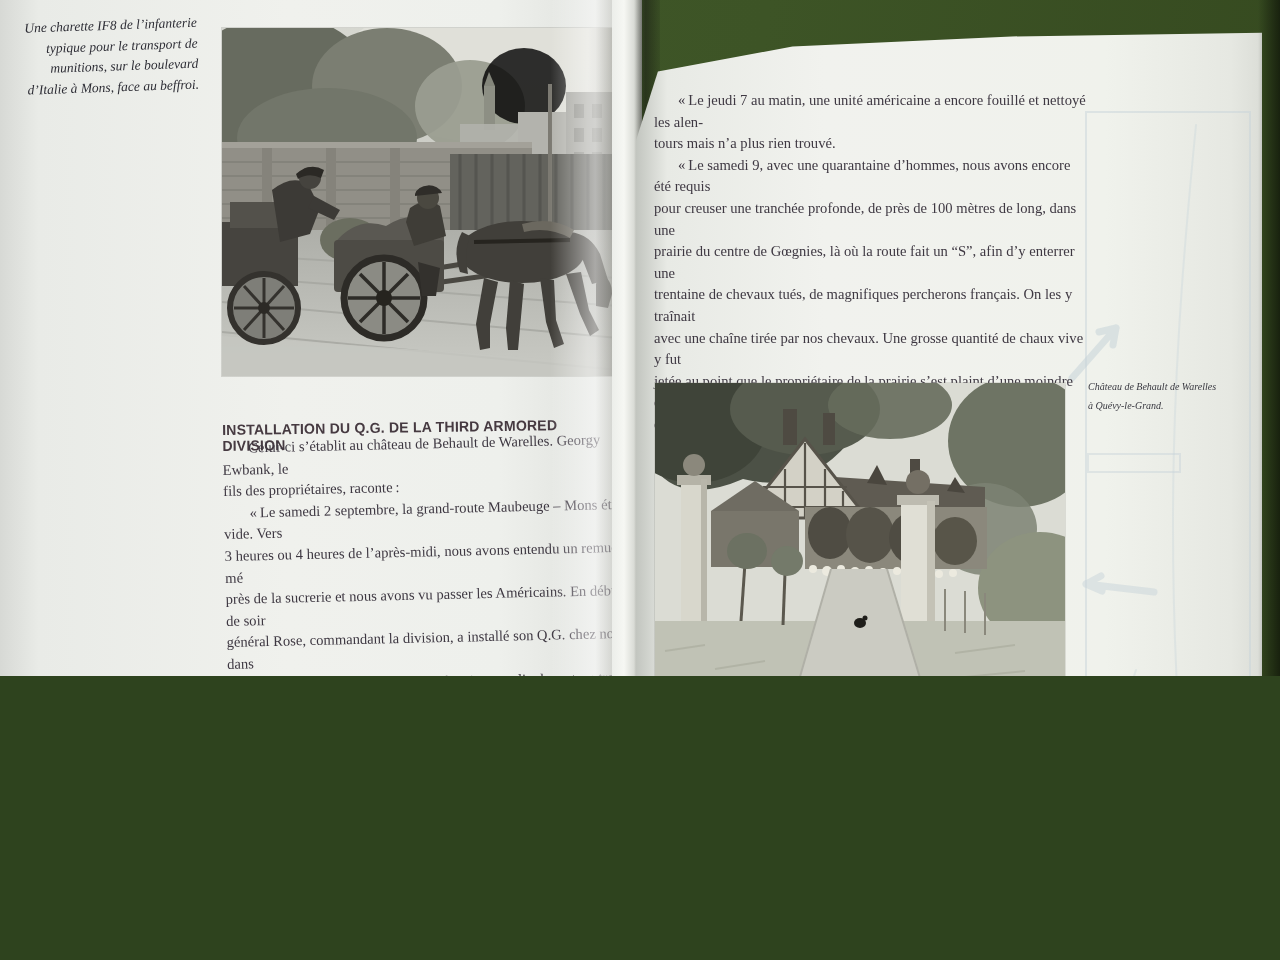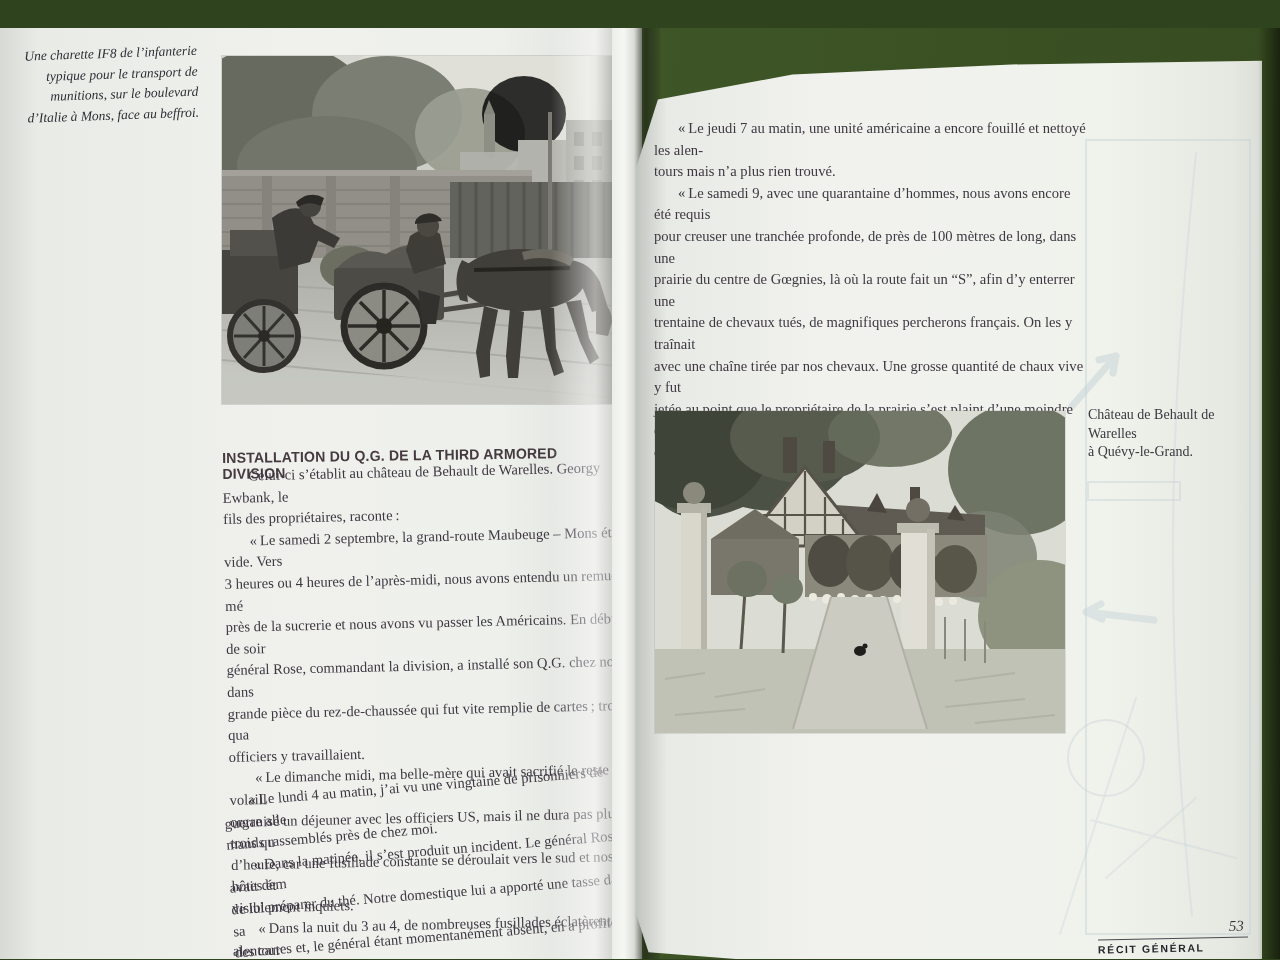--- a/index.html
+++ b/index.html
@@ -1,18 +1,18 @@
 <!DOCTYPE html>
 <html><head>
 <meta charset="utf-8">
 <style>
   html,body{margin:0;padding:0;}
   body{background:#2e431e;font-family:"Liberation Serif",serif;}
-  #scene{position:relative;width:1280px;height:931px;overflow:hidden;
-         background:linear-gradient(100deg,#42592a 0%,#3d5426 55%,#35491f 100%);margin-top:28px;}
+  #scene{position:relative;width:1280px;height:676px;overflow:hidden;
+         background:linear-gradient(100deg,#42592a 0%,#3d5426 55%,#35491f 100%);}
   
   .page{position:absolute;}
   #left-page{left:0;top:0;width:640px;height:960px;
     background:linear-gradient(90deg,#d7d9d5 0%,#e9ebe7 6%,#f0f1ed 45%,#eef0ec 78%,#e2e4e0 92%,#cfd1cb 100%);}
   #left-page::after{content:"";position:absolute;inset:0;pointer-events:none;
     background:linear-gradient(90deg,rgba(0,0,0,0) 86%,rgba(255,255,255,.55) 93%,rgba(110,112,102,.35) 99%);}
   #fold-curl{position:absolute;left:612px;top:0;width:30px;height:952px;
     background:linear-gradient(90deg,#eceeea,#f6f7f3 40%,#d4d6d0 80%,#aeb0aa 100%);}
   #gutter-shadow{position:absolute;left:634px;top:0;width:26px;height:960px;
     background:linear-gradient(90deg,rgba(25,27,20,0) 0%,rgba(25,27,20,.55) 45%,rgba(25,27,20,.12) 100%);}
@@ -36,21 +36,21 @@
     letter-spacing:.2px;color:#463a41;transform:scaleX(.97) rotate(-.8deg);transform-origin:left top;}
   .body-text{font-size:14.6px;line-height:21.6px;color:#3e3842;}
   .body-text p{margin:0;text-indent:26px;}
   #left-col-a{position:absolute;left:222px;top:438px;width:412px;transform:rotate(-1.3deg);transform-origin:left top;}
   #left-col-b{position:absolute;left:222px;top:764px;width:420px;transform:rotate(-4.6deg);transform-origin:left top;}
   #right-text{position:absolute;left:18px;top:60px;width:436px;}
   #right-text p{margin:0;text-indent:24px;}
   #right-photo{position:absolute;left:19px;top:353px;width:410px;height:322px;margin:0;
     box-shadow:0 0 0 1px rgba(130,130,120,.2);}
   #right-caption{position:absolute;left:452px;top:348px;width:168px;
-    font-size:14px;line-height:18.5px;color:#393941;}
+    font-style:italic;font-size:10px;line-height:18.5px;color:#393941;}
   #footer{position:absolute;left:462px;top:862px;width:150px;}
   #page-number{display:block;text-align:right;font-style:italic;font-size:15px;color:#3a3a40;
     padding-right:4px;transform:rotate(-2deg);}
   #footer-rule{border-top:1.4px solid #4a4a50;margin-top:1px;transform:rotate(-1.2deg);}
   #footer-label{display:block;margin-top:3px;font-family:"Liberation Sans",sans-serif;
     font-weight:700;font-size:10.5px;letter-spacing:1.6px;color:#26262c;transform:rotate(-1.2deg);}
   #map-watermark{position:absolute;left:0;top:0;width:626px;height:920px;pointer-events:none;}
   figure svg{display:block;width:100%;height:100%;}
 </style>
 </head>

